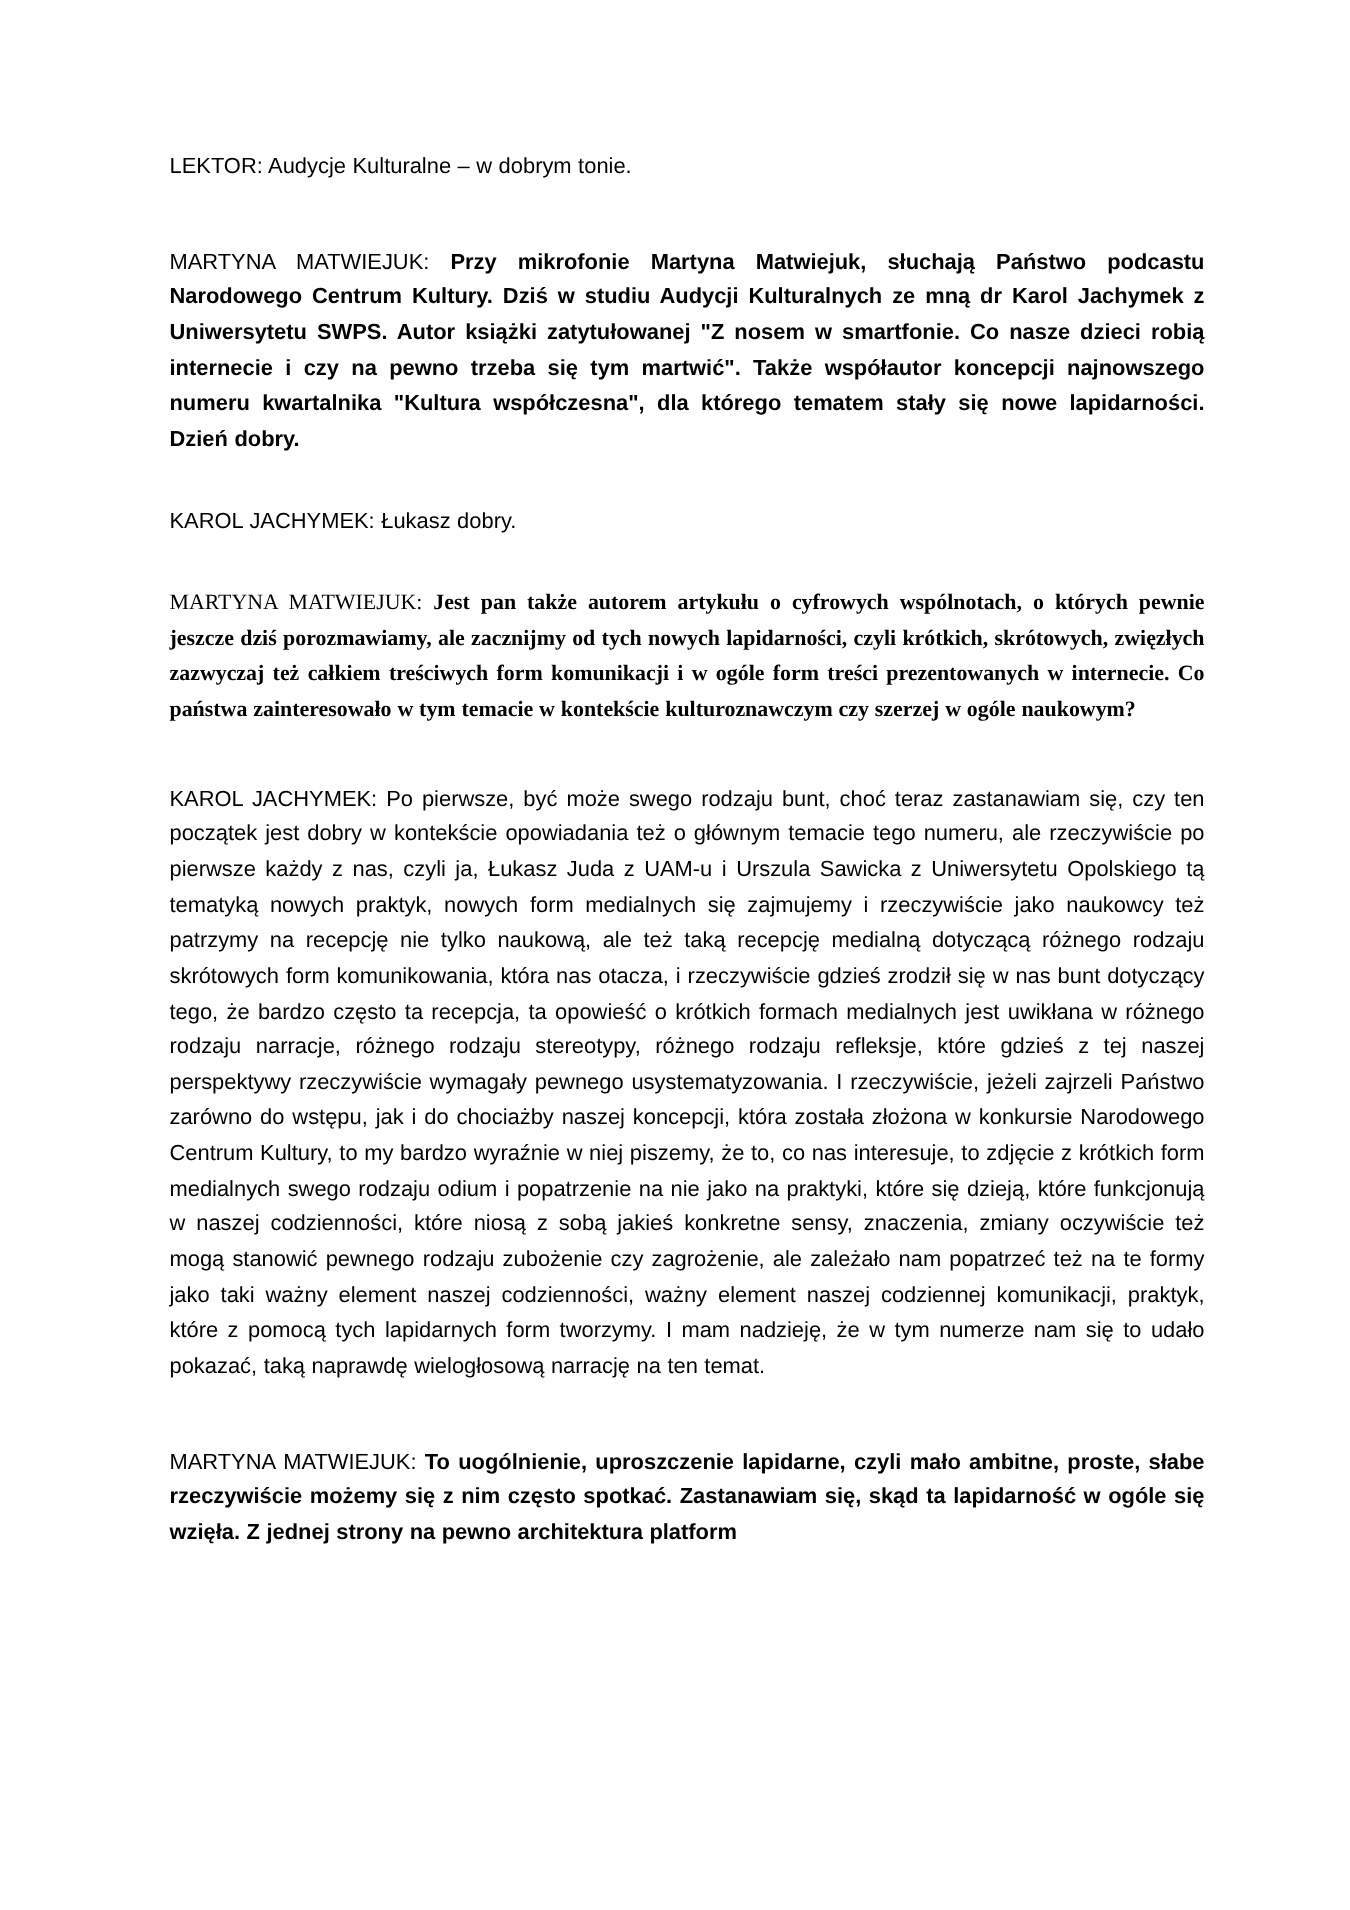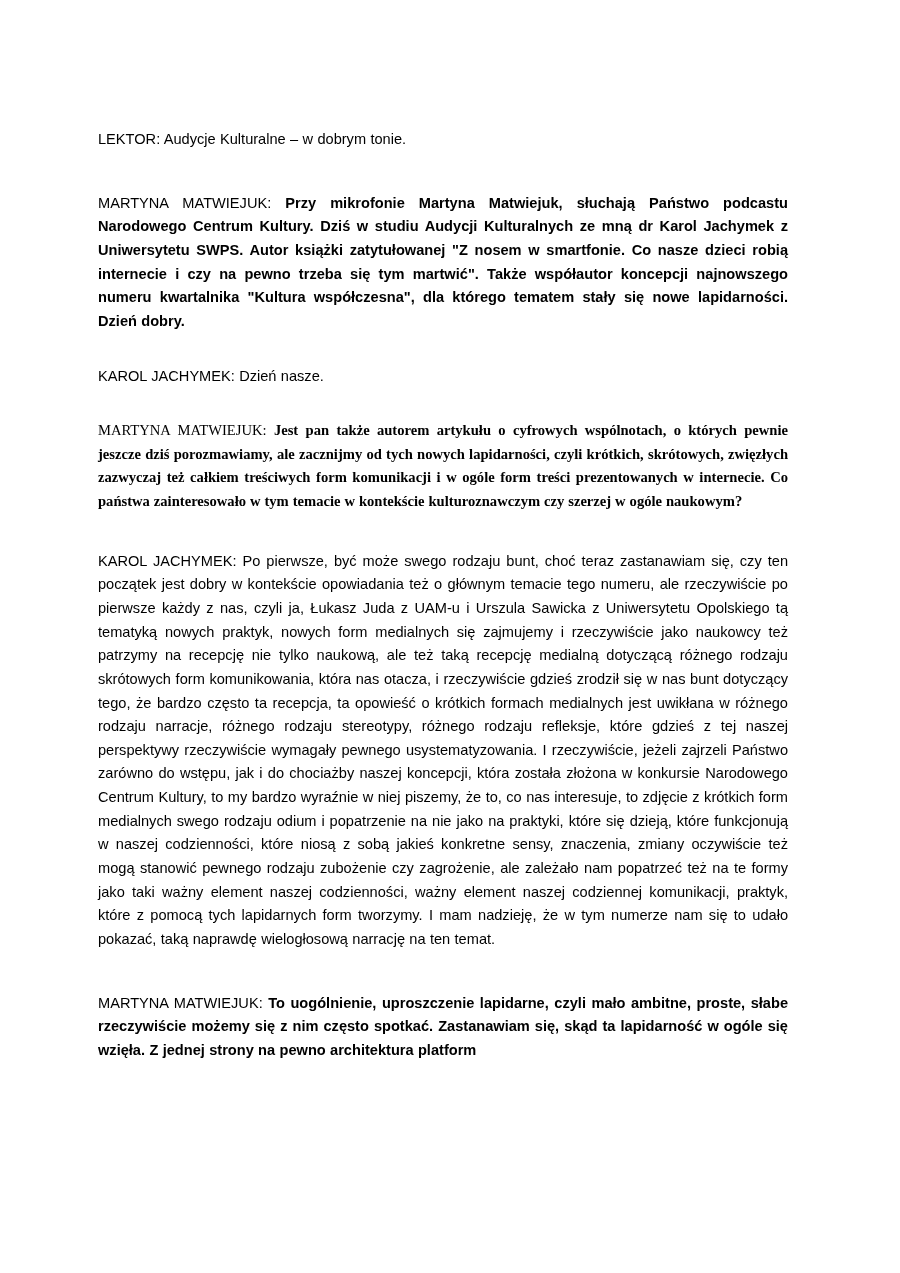--- a/index.html
+++ b/index.html
@@ -15,24 +15,23 @@
     position: relative;
     width: 900px;
     height: 1273px;
     margin: 0 auto;
     background: #ffffff;
     box-sizing: border-box;
     overflow: hidden;
   }
   .doc-body {
     position: absolute;
-    left: 98px;
+    left: 113px;
     top: 100px;
     width: 690px;
-    margin-top: 28px;
   }
   .para {
     font-size: 14.6px;
     line-height: 1.62;
     text-align: justify;
     text-justify: inter-word;
     margin: 0 0 24px 0;
     word-spacing: 0.02em;
   }
   .para:last-child {
@@ -72,21 +71,21 @@
 
     <p class="para para-lektor">
       <span class="speaker">LEKTOR:</span><span> Audycje Kulturalne – w dobrym tonie.</span>
     </p>
 
     <p class="para para-intro">
       <span class="speaker">MARTYNA MATWIEJUK:</span><span class="bold-text"> Przy mikrofonie Martyna Matwiejuk, słuchają Państwo podcastu Narodowego Centrum Kultury. Dziś w studiu Audycji Kulturalnych ze mną dr Karol Jachymek z Uniwersytetu SWPS. Autor książki zatytułowanej "Z nosem w smartfonie. Co nasze dzieci robią internecie i czy na pewno trzeba się tym martwić". Także współautor koncepcji najnowszego numeru kwartalnika "Kultura współczesna", dla którego tematem stały się nowe lapidarności. Dzień dobry.</span>
     </p>
 
     <p class="para para-short">
-      <span class="speaker">KAROL JACHYMEK:</span><span> Dzień nasze.</span>
+      <span class="speaker">KAROL JACHYMEK:</span><span> Łukasz dobry.</span>
     </p>
 
     <p class="para para-q1">
       <span class="speaker">MARTYNA MATWIEJUK:</span><span class="bold-text"> Jest pan także autorem artykułu o cyfrowych wspólnotach, o których pewnie jeszcze dziś porozmawiamy, ale zacznijmy od tych nowych lapidarności, czyli krótkich, skrótowych, zwięzłych zazwyczaj też całkiem treściwych form komunikacji i w ogóle form treści prezentowanych w internecie. Co państwa zainteresowało w tym temacie w kontekście kulturoznawczym czy szerzej w ogóle naukowym?</span>
     </p>
 
     <p class="para para-long">
       <span class="speaker">KAROL JACHYMEK:</span><span> Po pierwsze, być może swego rodzaju bunt, choć teraz zastanawiam się, czy ten początek jest dobry w kontekście opowiadania też o głównym temacie tego numeru, ale rzeczywiście po pierwsze każdy z nas, czyli ja, Łukasz Juda z UAM-u i Urszula Sawicka z Uniwersytetu Opolskiego tą tematyką nowych praktyk, nowych form medialnych się zajmujemy i rzeczywiście jako naukowcy też patrzymy na recepcję nie tylko naukową, ale też taką recepcję medialną dotyczącą różnego rodzaju skrótowych form komunikowania, która nas otacza, i rzeczywiście gdzieś zrodził się w nas bunt dotyczący tego, że bardzo często ta recepcja, ta opowieść o krótkich formach medialnych jest uwikłana w różnego rodzaju narracje, różnego rodzaju stereotypy, różnego rodzaju refleksje, które gdzieś z tej naszej perspektywy rzeczywiście wymagały pewnego usystematyzowania. I rzeczywiście, jeżeli zajrzeli Państwo zarówno do wstępu, jak i do chociażby naszej koncepcji, która została złożona w konkursie Narodowego Centrum Kultury, to my bardzo wyraźnie w niej piszemy, że to, co nas interesuje, to zdjęcie z krótkich form medialnych swego rodzaju odium i popatrzenie na nie jako na praktyki, które się dzieją, które funkcjonują w naszej codzienności, które niosą z sobą jakieś konkretne sensy, znaczenia, zmiany oczywiście też mogą stanowić pewnego rodzaju zubożenie czy zagrożenie, ale zależało nam popatrzeć też na te formy jako taki ważny element naszej codzienności, ważny element naszej codziennej komunikacji, praktyk, które z pomocą tych lapidarnych form tworzymy. I mam nadzieję, że w tym numerze nam się to udało pokazać, taką naprawdę wielogłosową narrację na ten temat.</span>
     </p>
 

